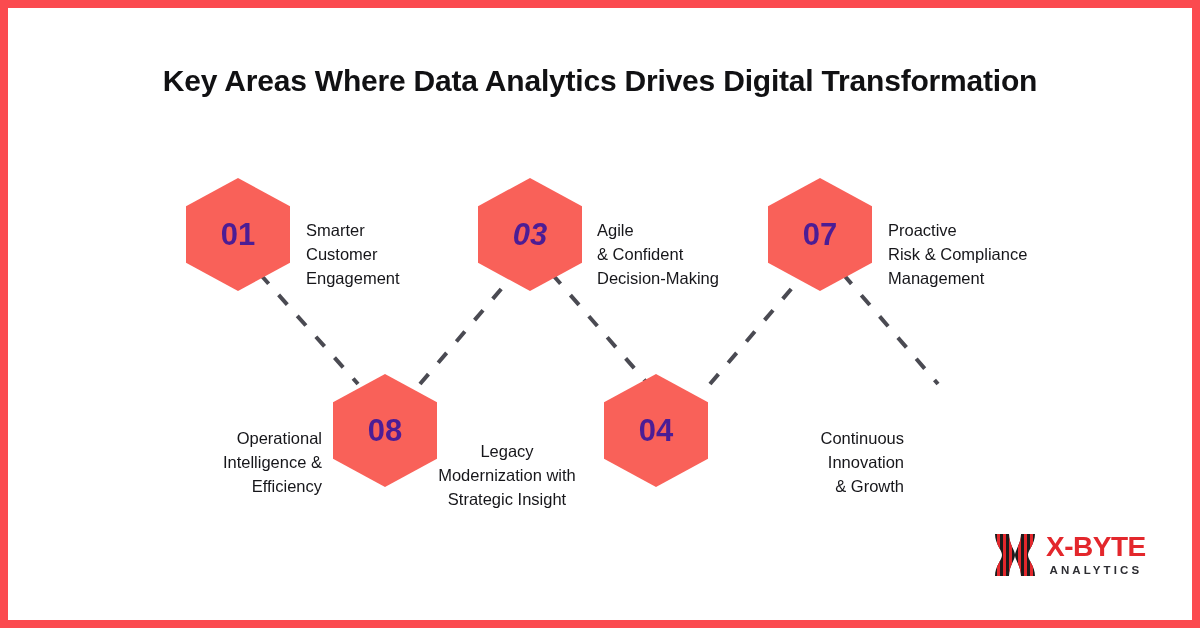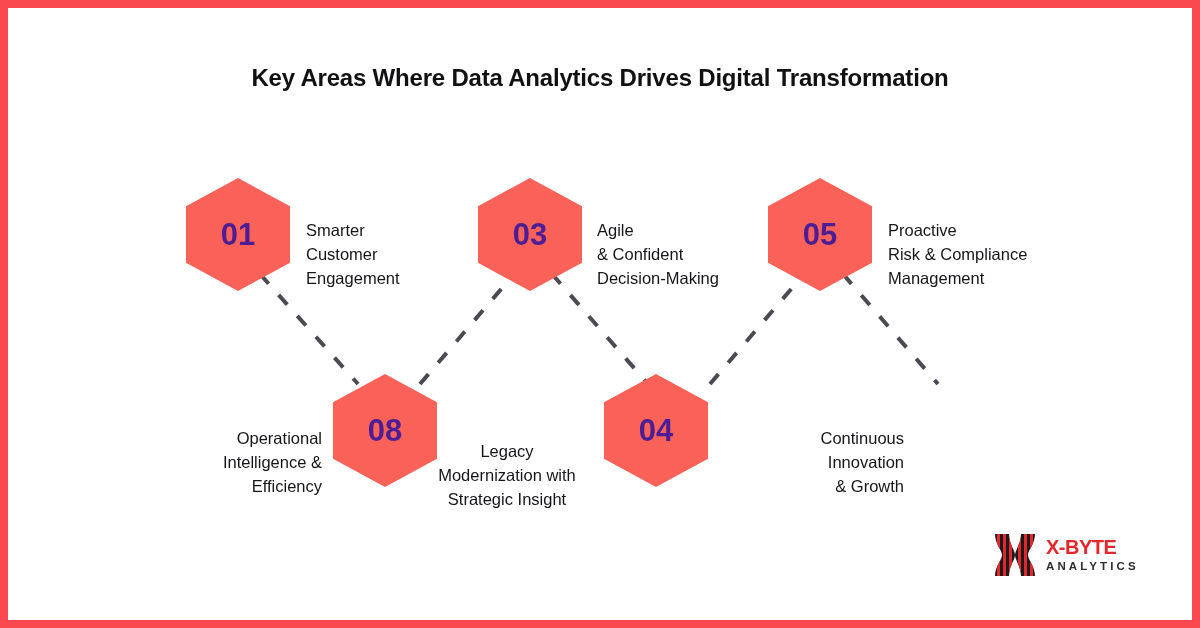--- a/index.html
+++ b/index.html
@@ -32,21 +32,21 @@
     background: #ffffff;
   }
 
   
   #title {
     position: absolute;
     left: 0;
     top: 56px;
     width: 1184px;
     text-align: center;
-    font-size: 24px;
+    font-size: 30px;
     font-weight: bold;
     letter-spacing: -0.2px;
     color: #111113;
     font-family: "Liberation Sans", sans-serif;
   }
 
   
   #connectors {
     position: absolute;
     left: 0;
@@ -105,21 +105,21 @@
     height: 46px;
     flex: 0 0 auto;
   }
   #logo-text {
     margin-left: 9px;
     display: flex;
     flex-direction: column;
     justify-content: center;
   }
   #logo-wordmark {
-    font-size: 20px;
+    font-size: 28px;
     font-weight: bold;
     color: #e3272c;
     letter-spacing: -0.5px;
     line-height: 1;
     font-family: "Liberation Sans", sans-serif;
   }
   #logo-sub {
     font-size: 11.5px;
     font-weight: bold;
     color: #2d2d32;
@@ -155,36 +155,36 @@
 Customer
 Engagement</div>
 
     <div class="hex" style="left:325px; top:366px;">
       <span class="hex-num">08</span>
     </div>
     <div class="label right-align" style="left:130px; top:391px; width:184px;">Operational
 Intelligence &amp;
 Efficiency</div>
 
-    <div class="hex" style="left:470px; top:170px;">
+    <div class="hex" style="left:470px; top:170px;font-style:italic;">
       <span class="hex-num">03</span>
     </div>
     <div class="label left-align" style="left:589px; top:183px; width:200px;">Agile
 &amp; Confident
 Decision-Making</div>
 
     <div class="hex" style="left:596px; top:366px;">
       <span class="hex-num">04</span>
     </div>
     <div class="label right-align" style="left:396px; top:404px; width:206px;text-align:center;">Legacy
 Modernization with
 Strategic Insight</div>
 
     <div class="hex" style="left:760px; top:170px;">
-      <span class="hex-num">05</span>
+      <span class="hex-num">07</span>
     </div>
     <div class="label left-align" style="left:880px; top:183px; width:210px;">Proactive
 Risk &amp; Compliance
 Management</div>
 
     <div class="label right-align" style="left:710px; top:391px; width:186px;">Continuous
 Innovation
 &amp; Growth</div>
 
     <div id="logo">

